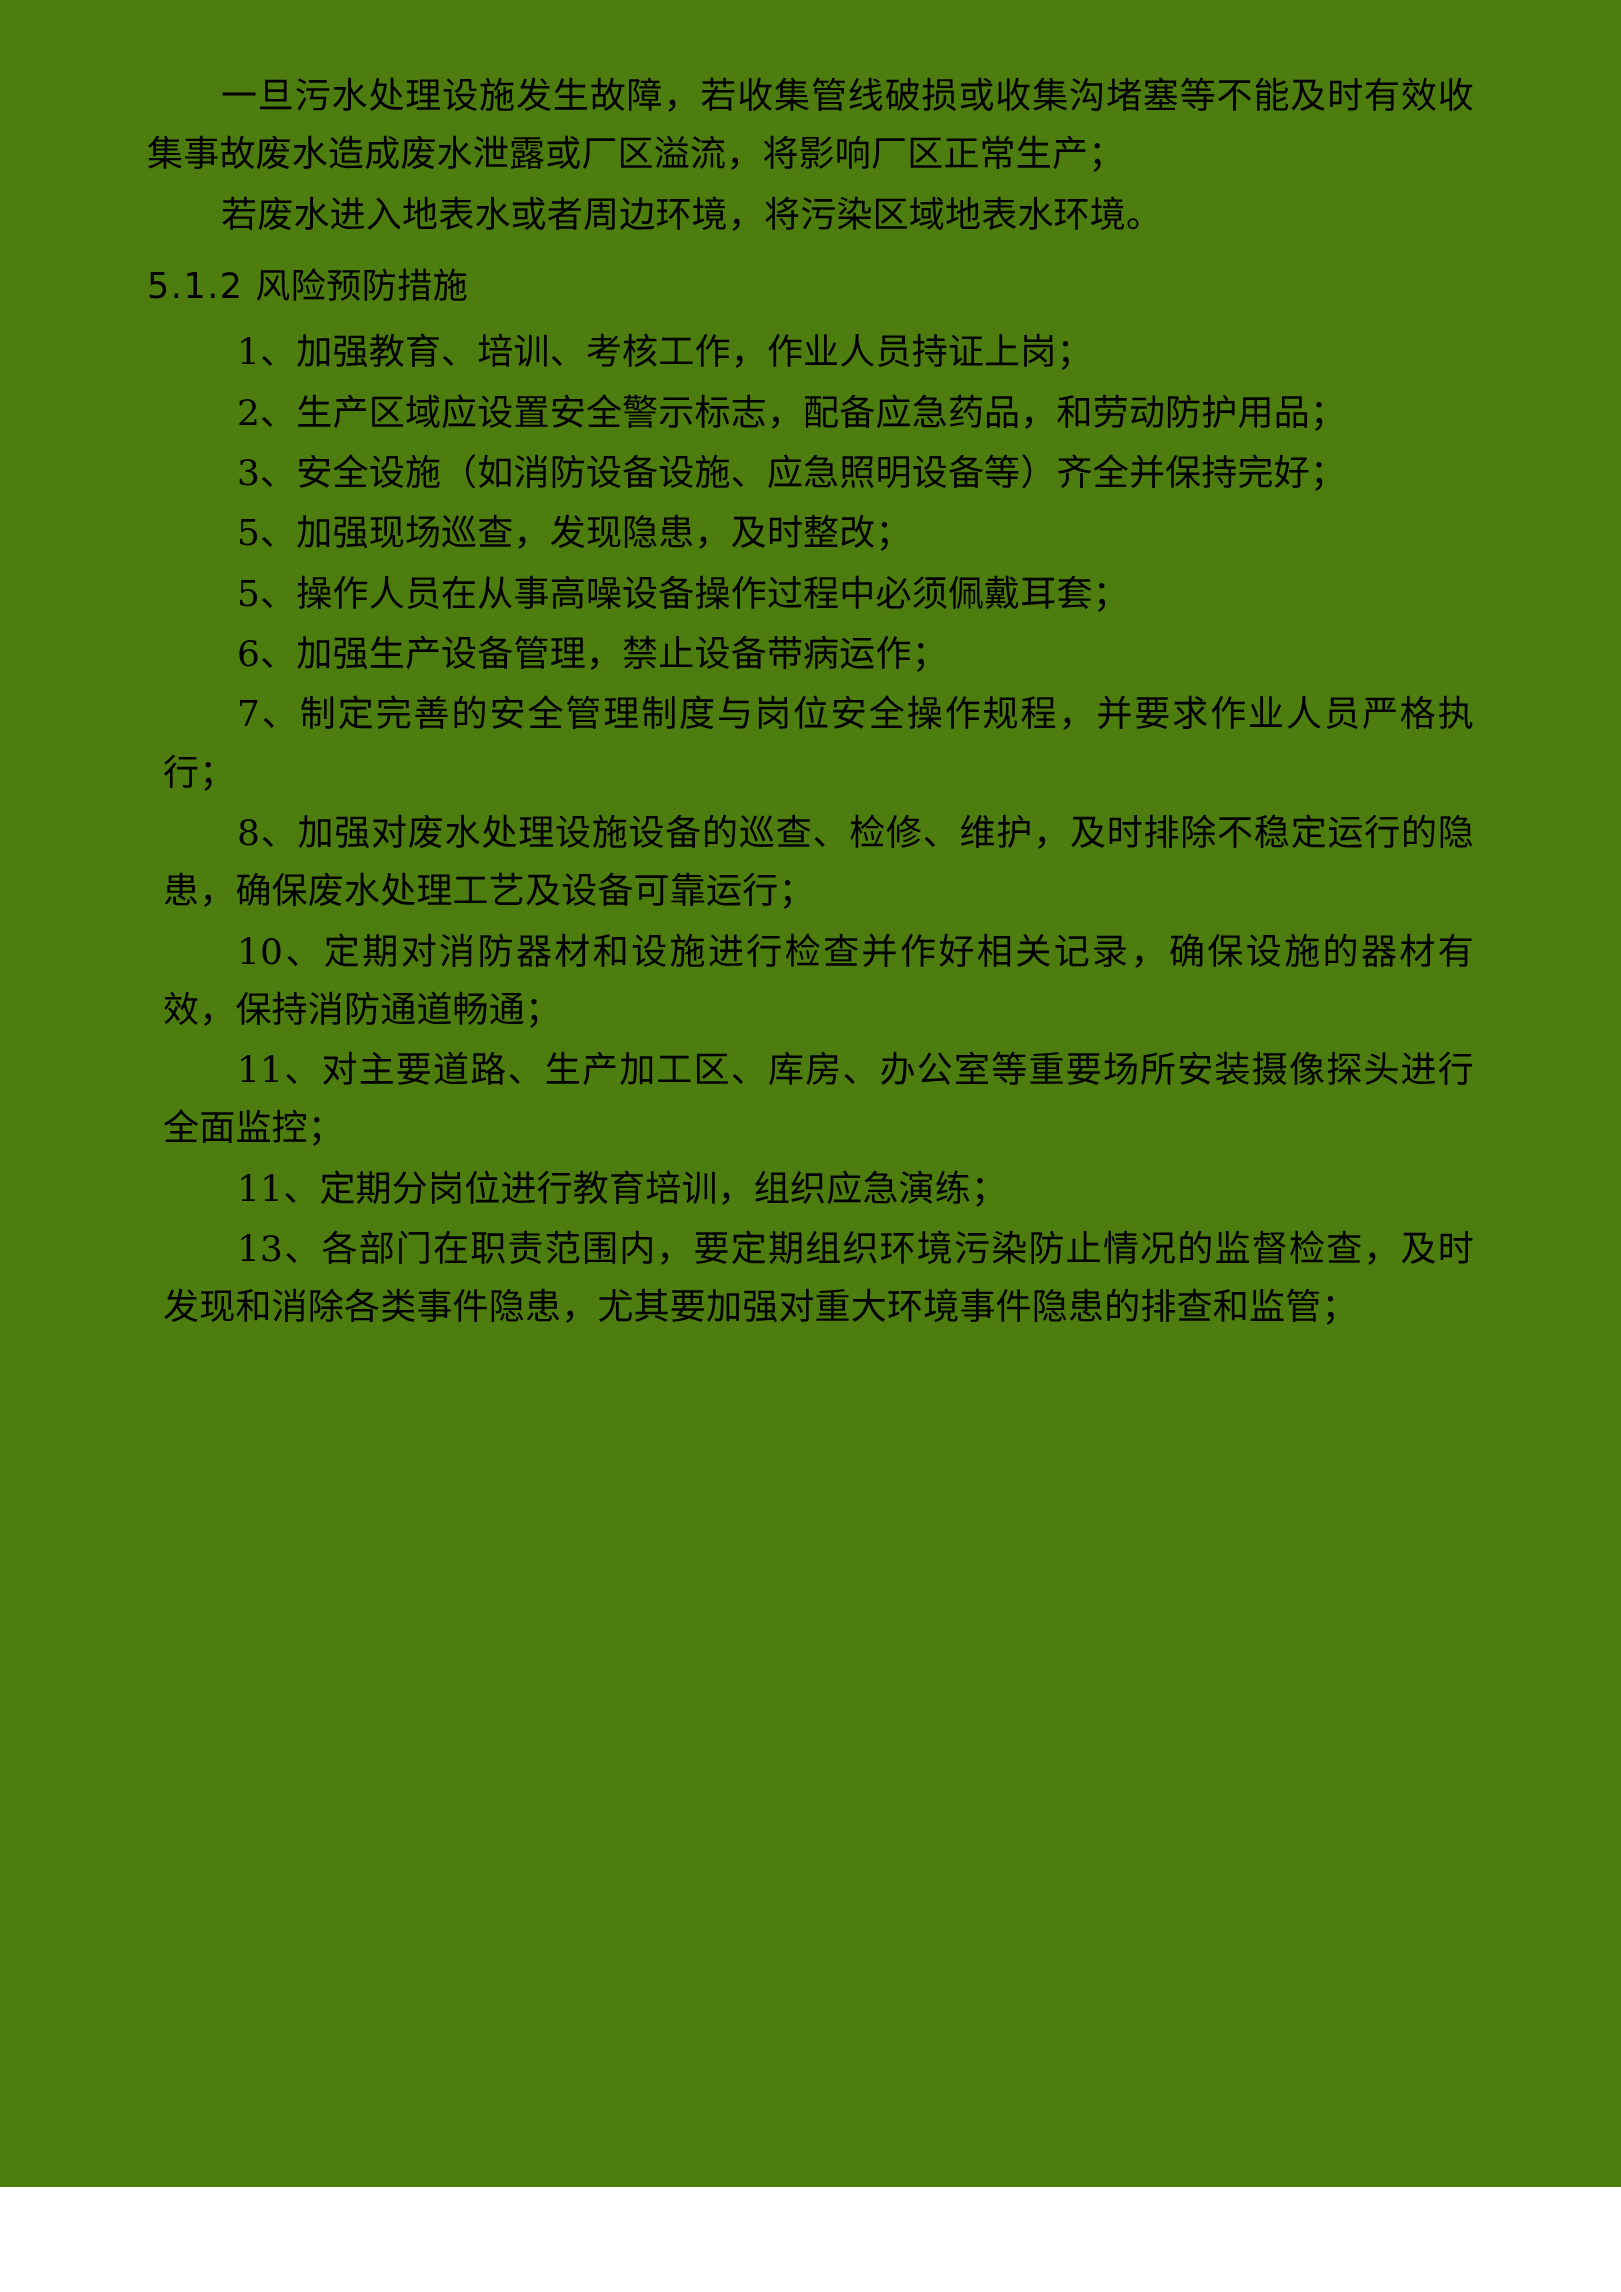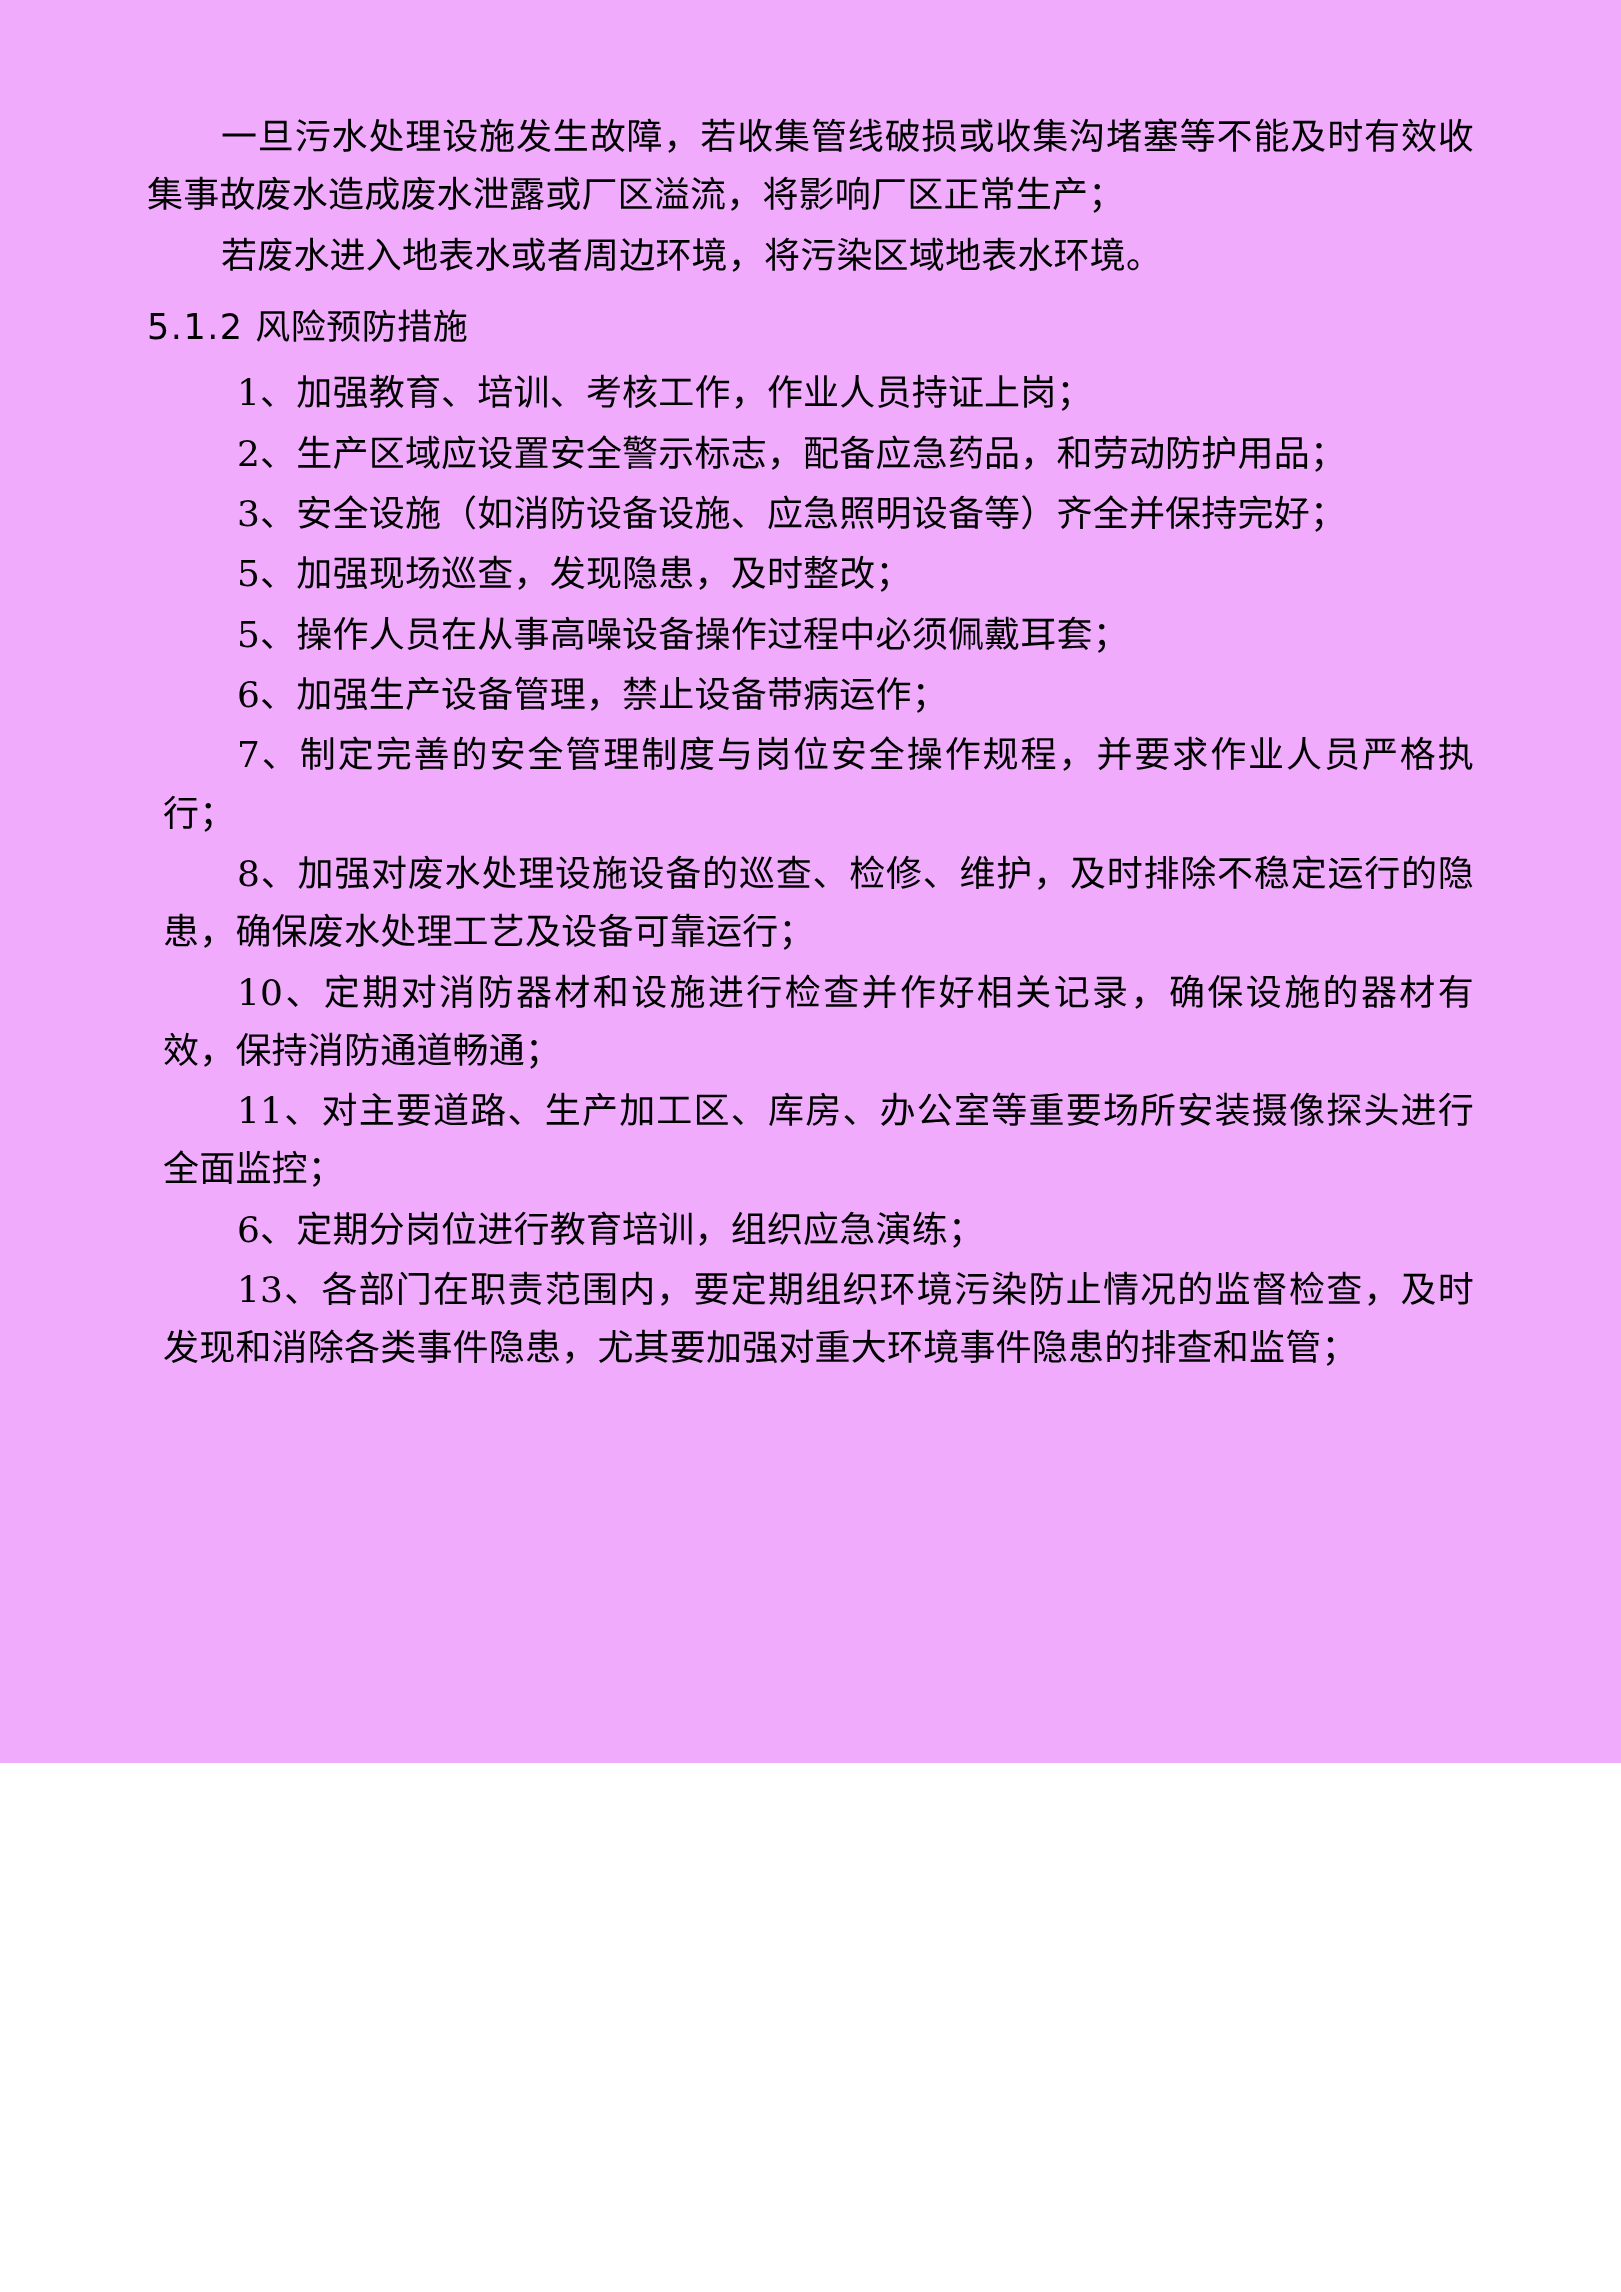--- a/index.html
+++ b/index.html
@@ -3,25 +3,25 @@
 <meta charset="utf-8">
 <title>Document</title>
 <style>
   html, body {
     margin: 0;
     padding: 0;
     background: #ffffff;
   }
   .page {
     width: 1621px;
-    height: 1763px;
-    background: #f0abfc;
+    height: 2187px;
+    background: #4d7c0f;
     position: relative;
     box-sizing: border-box;
-    padding: 108px 147px 78px 147px;
+    padding: 67px 147px 78px 147px;
     font-family: "DejaVu Serif", "Liberation Serif", serif;
     color: #000000;
   }
   .body-text {
     font-size: 36px;
     line-height: 1.62;
     text-align: justify;
     text-justify: inter-ideograph;
     margin: 0 0 2px 0;
     letter-spacing: 0.2px;
@@ -73,18 +73,18 @@
     <li>1、加强教育、培训、考核工作，作业人员持证上岗；</li>
     <li>2、生产区域应设置安全警示标志，配备应急药品，和劳动防护用品；</li>
     <li>3、安全设施（如消防设备设施、应急照明设备等）齐全并保持完好；</li>
     <li>5、加强现场巡查，发现隐患，及时整改；</li>
     <li>5、操作人员在从事高噪设备操作过程中必须佩戴耳套；</li>
     <li>6、加强生产设备管理，禁止设备带病运作；</li>
     <li>7、制定完善的安全管理制度与岗位安全操作规程，并要求作业人员严格执行；</li>
     <li>8、加强对废水处理设施设备的巡查、检修、维护，及时排除不稳定运行的隐患，确保废水处理工艺及设备可靠运行；</li>
     <li>10、定期对消防器材和设施进行检查并作好相关记录，确保设施的器材有效，保持消防通道畅通；</li>
     <li>11、对主要道路、生产加工区、库房、办公室等重要场所安装摄像探头进行全面监控；</li>
-    <li>6、定期分岗位进行教育培训，组织应急演练；</li>
+    <li>11、定期分岗位进行教育培训，组织应急演练；</li>
     <li>13、各部门在职责范围内，要定期组织环境污染防止情况的监督检查，及时发现和消除各类事件隐患，尤其要加强对重大环境事件隐患的排查和监管；</li>
   </ul>
 
 </div>
 
 
 </body></html>

